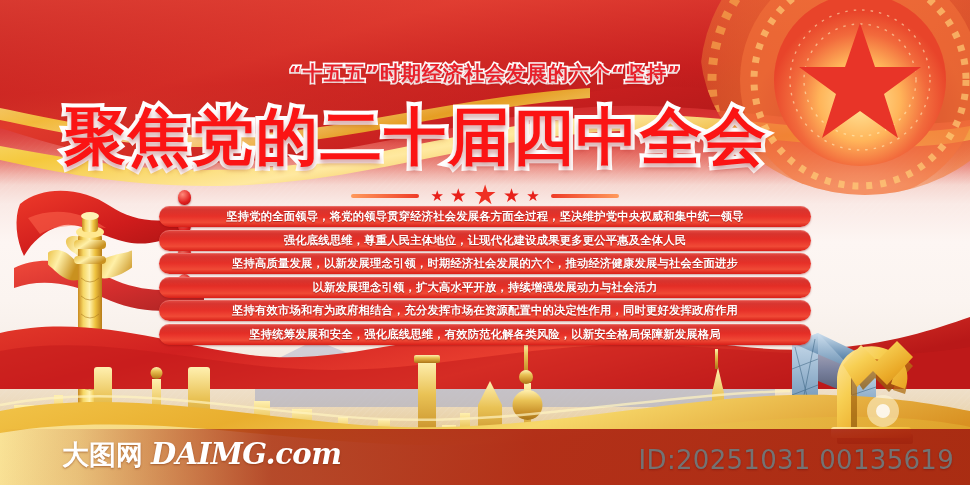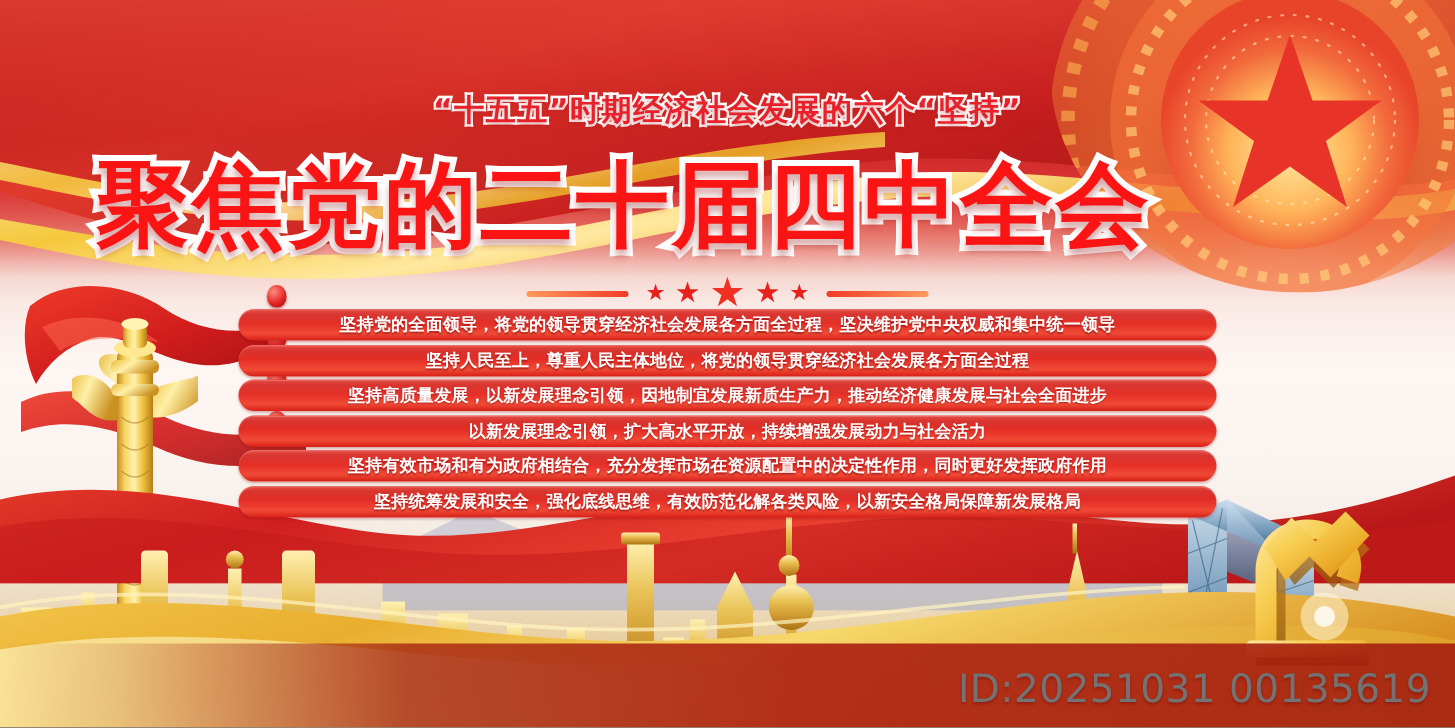--- a/index.html
+++ b/index.html
@@ -513,34 +513,38 @@
         <span class="st s">★</span>
       </span>
       <span class="div-line right"></span>
     </div>
 
     <div class="bars">
       <div class="bar">
         <span class="bar-text">坚持党的全面领导，将党的领导贯穿经济社会发展各方面全过程，坚决维护党中央权威和集中统一领导</span>
       </div>
       <div class="bar">
-        <span class="bar-text">坚持人民至上，尊重人民主体地位，将党的领导贯穿经济社会发展各方面全过程</span>
+        <span class="bar-text">强化底线思维，尊重人民主体地位，让现代化建设成果更多更公平惠及全体人民</span>
       </div>
       <div class="bar">
-        <span class="bar-text">坚持高质量发展，以新发展理念引领，因地制宜发展新质生产力，推动经济健康发展与社会全面进步</span>
+        <span class="bar-text">坚持高质量发展，以新发展理念引领，时期经济社会发展的六个，推动经济健康发展与社会全面进步</span>
       </div>
       <div class="bar">
         <span class="bar-text">以新发展理念引领，扩大高水平开放，持续增强发展动力与社会活力</span>
       </div>
       <div class="bar">
         <span class="bar-text">坚持有效市场和有为政府相结合，充分发挥市场在资源配置中的决定性作用，同时更好发挥政府作用</span>
       </div>
       <div class="bar">
         <span class="bar-text">坚持统筹发展和安全，强化底线思维，有效防范化解各类风险，以新安全格局保障新发展格局</span>
       </div>
     </div>
 
   </div>
 
+  <div class="watermark">
+    <span class="wm-cn">大图网</span>
+    <span class="wm-en">DAIMG.com</span>
+  </div>
 
   <div class="idtag">ID:20251031 00135619</div>
 
 </div>
 
 </body></html>

